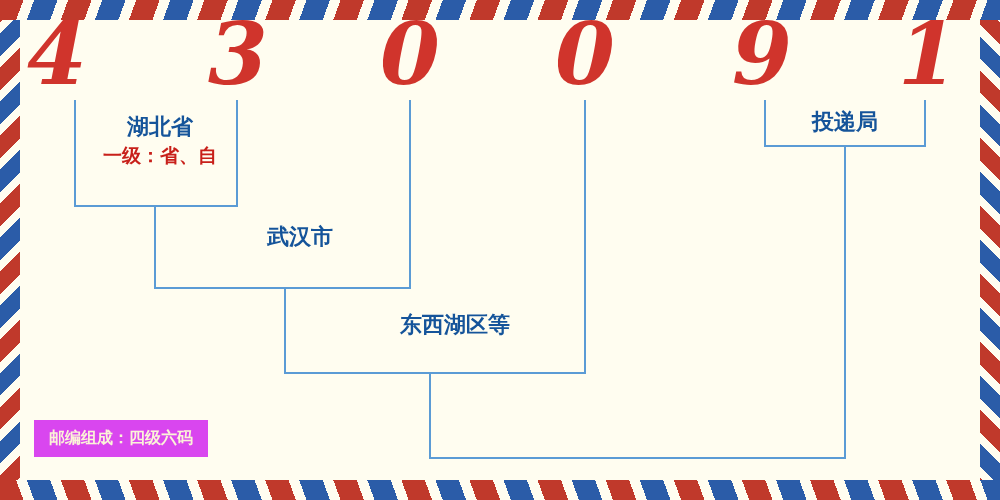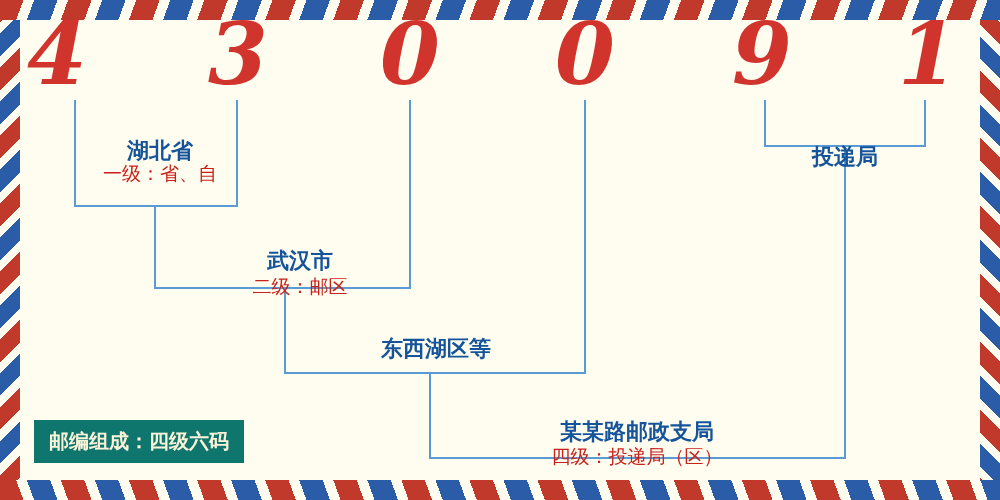--- a/index.html
+++ b/index.html
@@ -40,33 +40,33 @@
     color:#d0342c;
   }
   
   .line { position:absolute; background:#5b9bd5; z-index:1; }
   .v { width:2px; }
   .h { height:2px; }
   
   .lbl-title {
     position:absolute; transform:translateX(-50%);
     color:#15549a; font-weight:bold; font-size:22px;
-    white-space:nowrap; z-index:2;margin-top:24px;
+    white-space:nowrap; z-index:2;
   }
   .lbl-desc {
     position:absolute; transform:translateX(-50%);
-    color:#c8201a; font-weight:normal; font-size:19px;
-    white-space:nowrap; text-align:left; line-height:27px; z-index:2;margin-top:18px;
+    color:#c8201a; font-weight:bold; font-size:19px;
+    white-space:nowrap; text-align:left; line-height:27px; z-index:2;
   }
   .lbl-desc span { display:block; }
   
   .badge {
     position:absolute; left:34px; top:420px;
-    background:#0f766e; color:#fbf3d8;
-    font-weight:bold; font-size:20px;
+    background:#d946ef; color:#fbf3d8;
+    font-weight:bold; font-size:16px;
     padding:8px 15px; z-index:2;
     white-space:nowrap;
   }
 </style>
 </head>
 <body>
 
 <div class="canvas">
 
   <div class="stripe stripe-left"></div>
@@ -100,24 +100,21 @@
   <div class="line v" style="left:764px;top:100px;height:47px"></div>
   <div class="line h" style="left:764px;top:145px;width:162px"></div>
   <div class="line v" style="left:924px;top:100px;height:47px"></div>
 
   <div class="lbl-title" style="left:160px;top:112px">湖北省</div>
   <div class="lbl-desc" style="left:160px;top:142px">
     <span>一级：省、自</span>
   </div>
 
   <div class="lbl-title" style="left:300px;top:222px">武汉市</div>
-  <div class="lbl-desc" style="left:300px;top:255px">二级：邮区</div>
 
-  <div class="lbl-title" style="left:436px;top:310px">东西湖区等</div>
+  <div class="lbl-title" style="left:455px;top:310px">东西湖区等</div>
 
-  <div class="lbl-title" style="left:637px;top:393px">某某路邮政支局</div>
-  <div class="lbl-desc" style="left:637px;top:425px">四级：投递局（区）</div>
 
-  <div class="lbl-title" style="left:845px;top:118px">投递局</div>
+  <div class="lbl-title" style="left:845px;top:107px">投递局</div>
 
   <div class="badge">邮编组成：四级六码</div>
 
 </div>
 
 </body></html>

